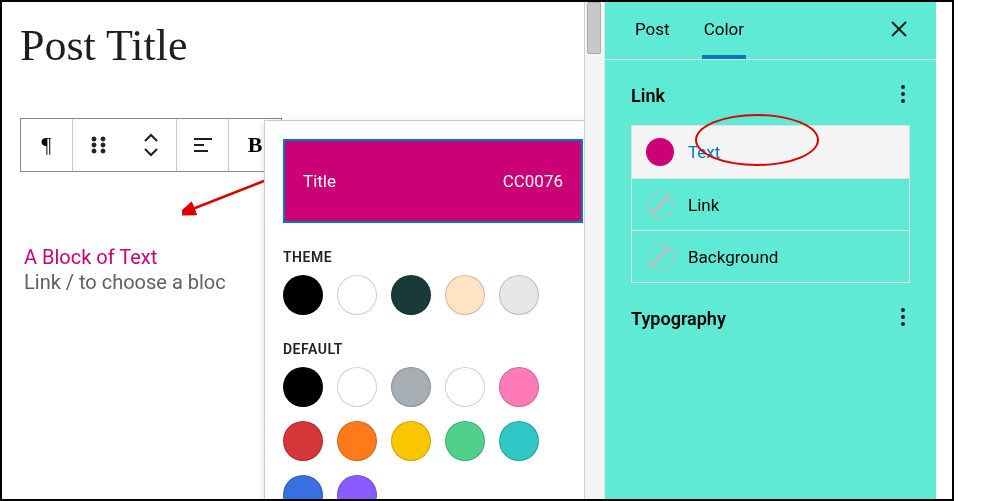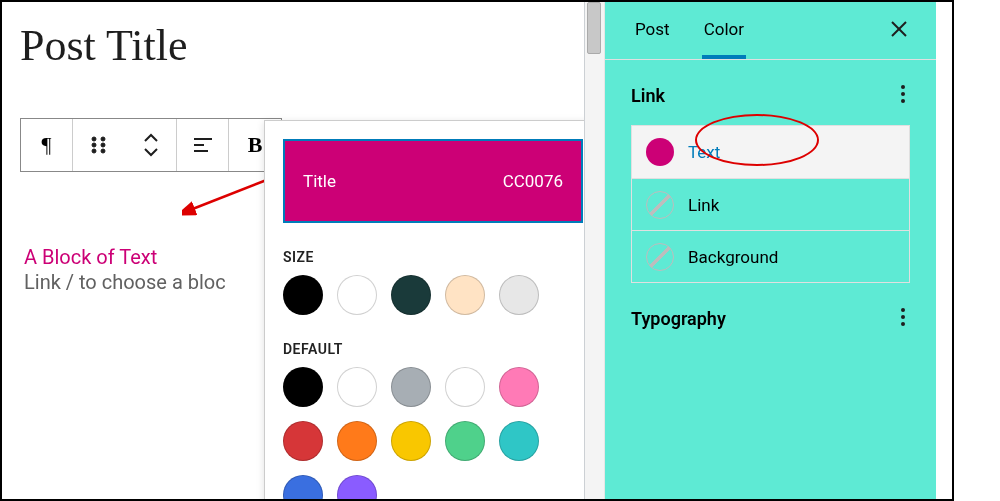--- a/index.html
+++ b/index.html
@@ -118,21 +118,21 @@
         </defs>
       <line x1="100" y1="4" x2="8" y2="40" stroke="#d00" stroke-width="2.5" marker-end="url(#ah)"></line>
     </svg>
   </div>
 
   <div class="color-pop">
     <div class="custom-box">
       <span>Title</span>
       <span>CC0076</span>
     </div>
-    <div class="pal-label">SIZE</div>
+    <div class="pal-label">THEME</div>
     <div class="swatches">
         <div class="sw" style="background: rgb(0, 0, 0);"></div>
         <div class="sw" style="background: rgb(255, 255, 255);"></div>
         <div class="sw" style="background: rgb(26, 58, 58);"></div>
         <div class="sw" style="background: rgb(255, 227, 196);"></div>
         <div class="sw" style="background: rgb(231, 231, 231);"></div>
       </div>
     <div class="pal-label">DEFAULT</div>
     <div class="swatches" style="padding-bottom:14px;">
         <div class="sw" style="background: rgb(0, 0, 0);"></div>

